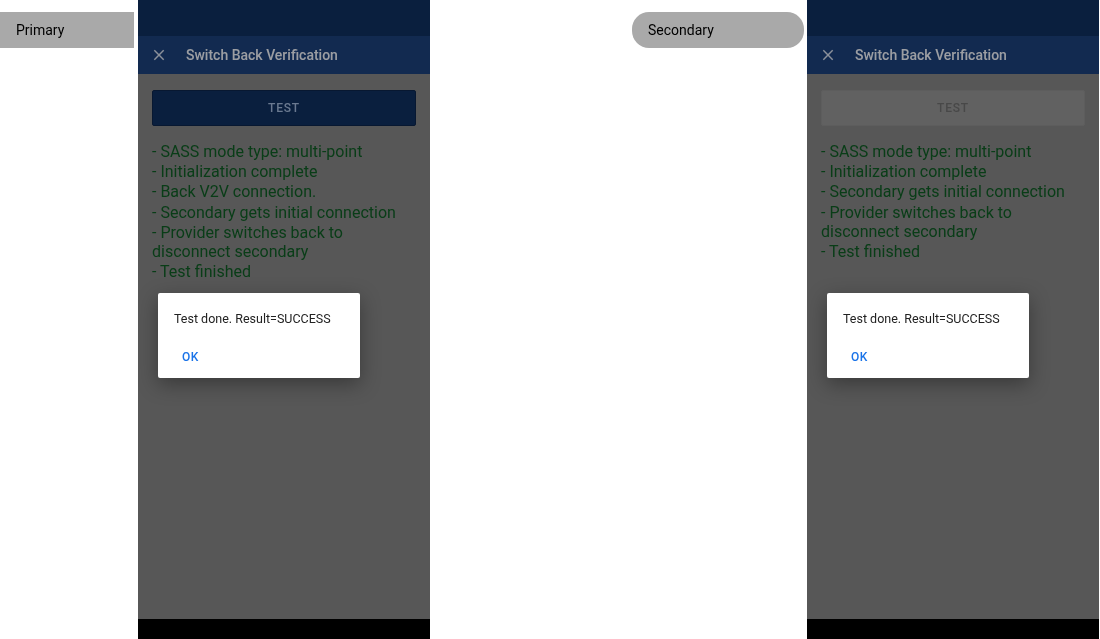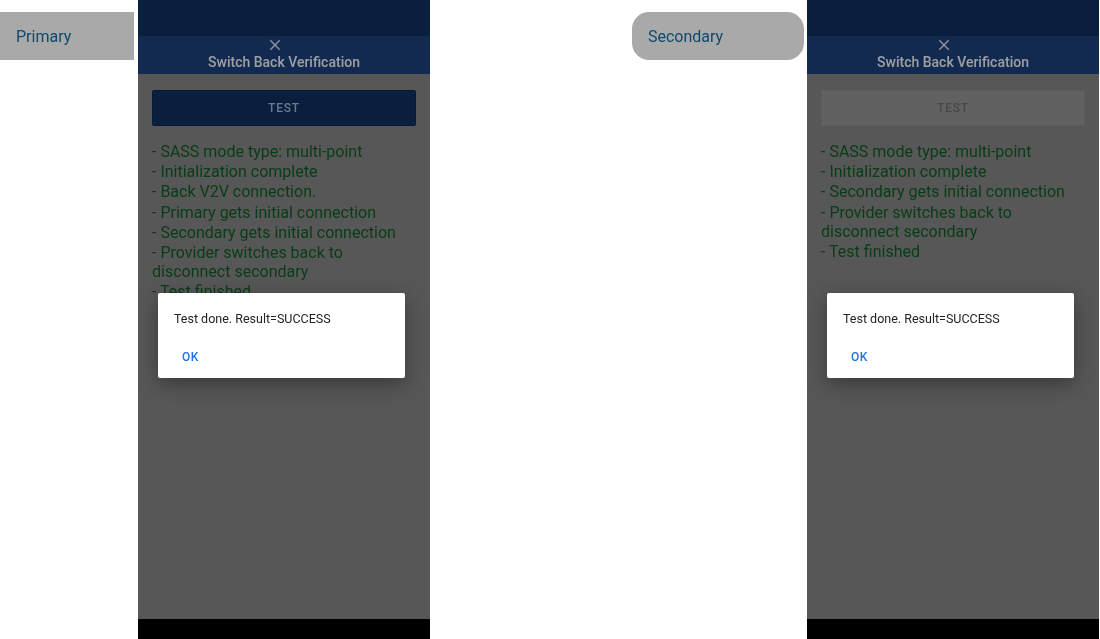--- a/index.html
+++ b/index.html
@@ -26,21 +26,20 @@
     }
     .app-bar {
       height:38px;
       background:#1b3f77;
       display:flex;
       align-items:center;
       padding:0 12px;
       color:#e6e9f0;
       font-size:14px;
       font-weight:500;
-      flex-direction:column;
     }
     .app-bar .close {
       width:18px; height:18px;
       margin-right:18px;
       display:flex; align-items:center; justify-content:center;
     }
     .app-bar .close svg { width:14px; height:14px; }
 
     .content {
       padding:16px 14px;
@@ -75,21 +74,21 @@
     .scrim {
       position:absolute;
       top:0; left:0; right:0; bottom:0;
       background:rgba(0,0,0,0.32);
     }
 
     .dialog {
       position:absolute;
       left:20px;
       top:293px;
-      width:247px;
+      width:202px;
       background:#fff;
       border-radius:2px;
       box-shadow:0 6px 20px rgba(0,0,0,0.35);
       padding:18px 16px 8px 16px;
     }
     .dialog .msg {
       font-size:12.5px;
       color:#222;
       margin-bottom:18px;
     }
@@ -107,24 +106,24 @@
     .bottom-bar {
       position:absolute;
       bottom:0; left:0; right:0;
       height:20px;
       background:#000;
     }
 
     .tag {
       position:absolute;
       top:12px;
-      height:48px;
+      height:36px;
       background:#a9a9a9;
-      color:#0c4a6e;
-      font-size:16px;
+      color:#000000;
+      font-size:14px;
       font-weight:400;
       display:flex;
       align-items:center;
       padding:0 16px;
     }
     .tag.primary { left:0; width:134px; }
     .tag.secondary { left:632px; width:172px;border-radius:17px; }
   </style>
 </head>
 <body>
@@ -139,21 +138,20 @@
       </svg>
     </span>
     <span>Switch Back Verification</span>
   </div>
   <div class="content">
     <div class="test-btn enabled">TEST</div>
     <div class="log">
         <div>- SASS mode type: multi-point</div>
         <div>- Initialization complete</div>
         <div>- Back V2V connection.</div>
-        <div>- Primary gets initial connection</div>
         <div>- Secondary gets initial connection</div>
         <div>- Provider switches back to disconnect secondary</div>
         <div>- Test finished</div>
       </div>
   </div>
   <div class="scrim"></div>
   <div class="dialog">
     <div class="msg">Test done. Result=SUCCESS</div>
     <div class="actions">
       <span class="ok">OK</span>

